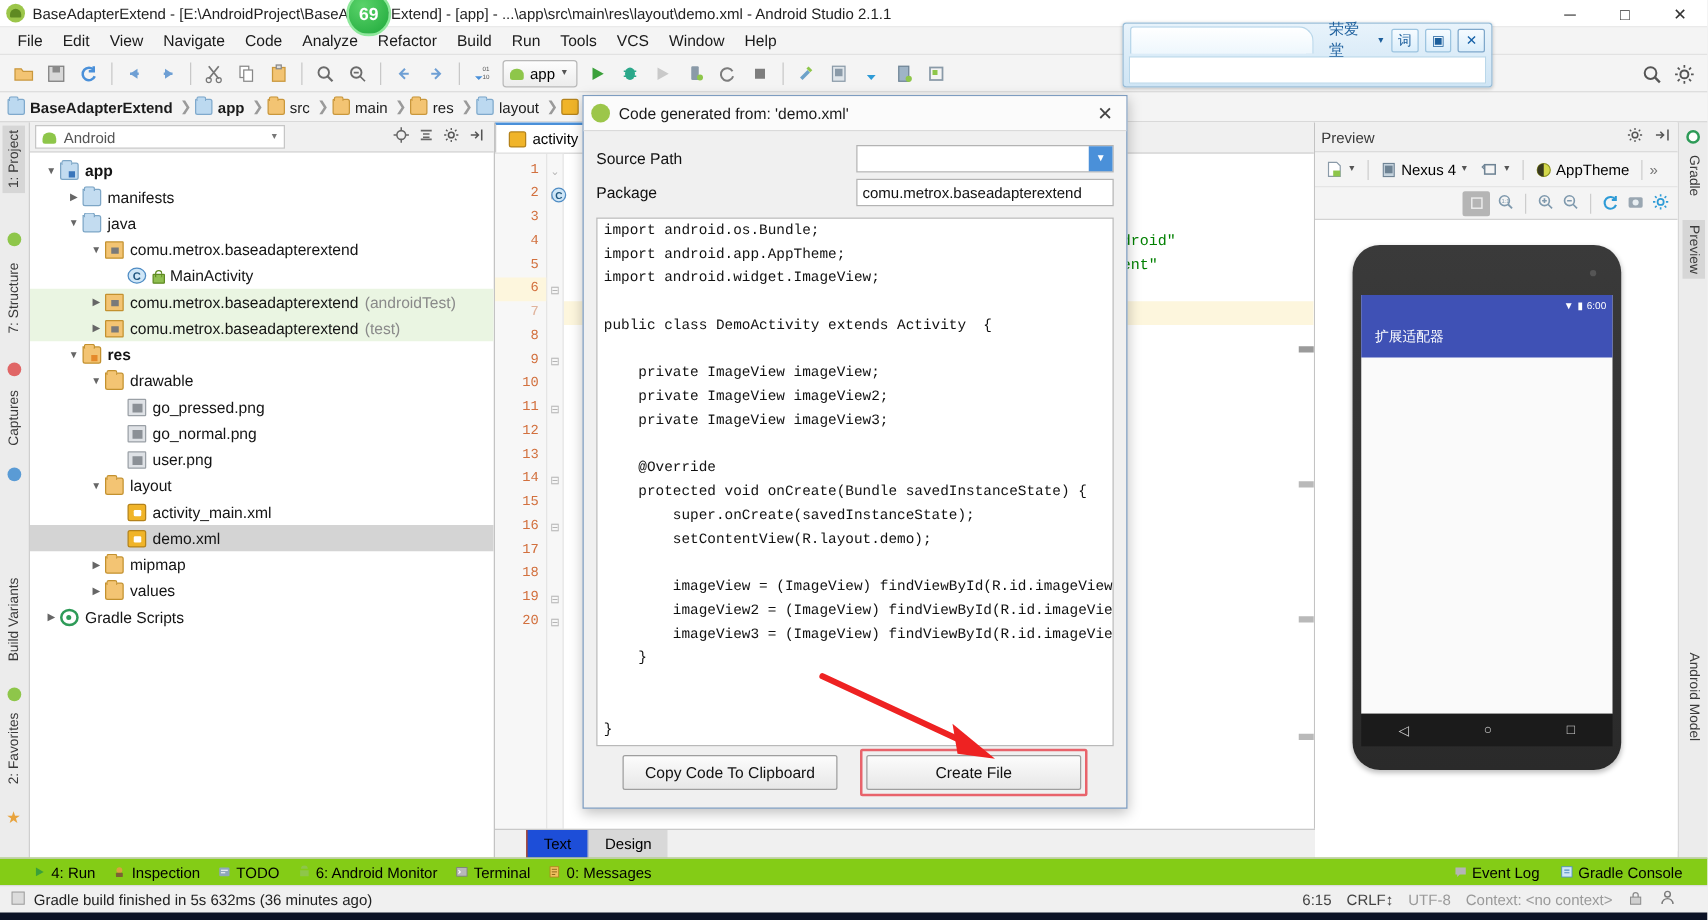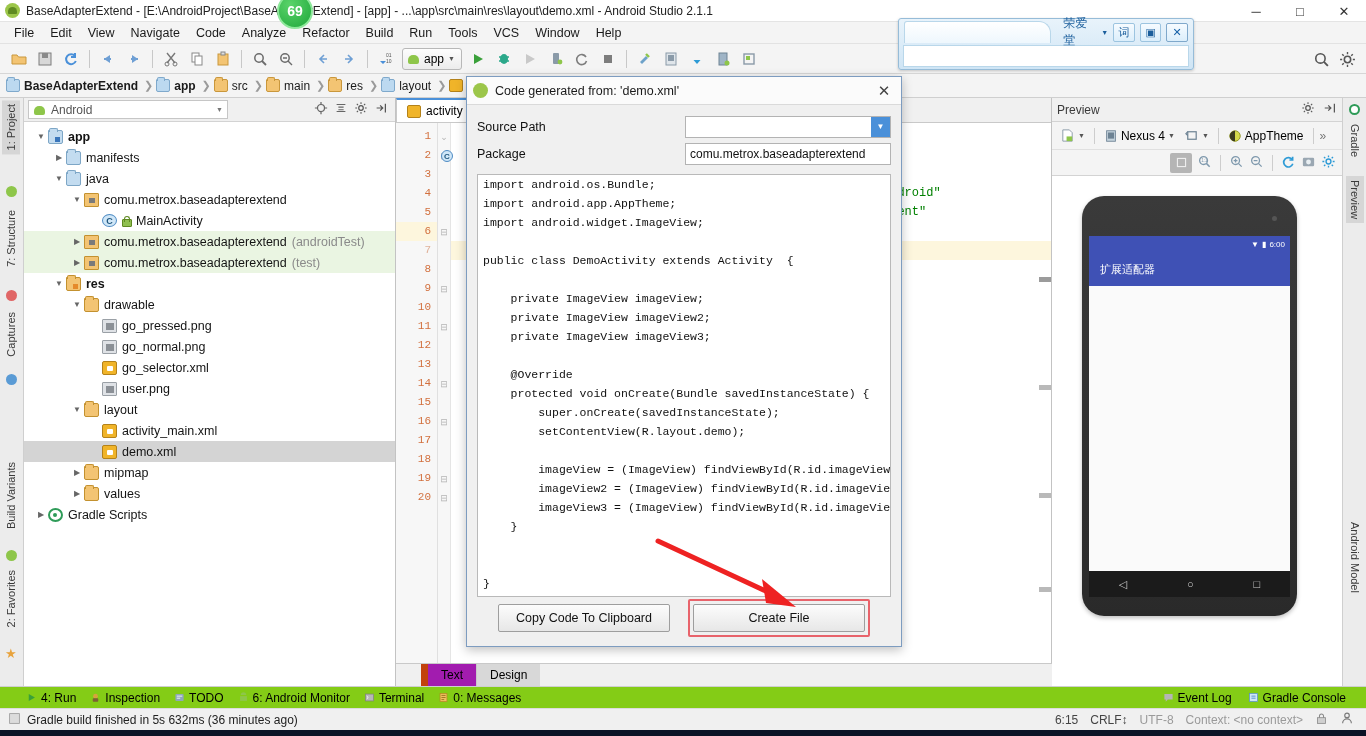--- a/index.html
+++ b/index.html
@@ -213,21 +213,21 @@
     flex: 1; position: relative; padding-top: 4px;
     font-family: "Liberation Mono", monospace; font-size: 12px; overflow: hidden;
   }
   .code-line { height: 19px; line-height: 19px; white-space: pre; color: #008000; padding-left: 4px; }
   .code-line.hl { background: #fdf6dd; }
   .ed-bottom-tabs {
     position: absolute; left: 0; bottom: 0; width: 656px; height: 23px;
     background: #f0f0f0; border-top: 1px solid #c9c9c9; display: flex; align-items: center; padding-left: 25px;
   }
   .bt { height: 23px; padding: 0 13px; display: flex; align-items: center; font-size: 12px; }
-  .bt.active { background: #a21caf; border-left: 7px solid #c2410c; border-right: 1px solid #c9c9c9; }
+  .bt.active { background: #1d4ed8; border-left: 1px solid #c2410c; border-right: 1px solid #c9c9c9; }
   .bt.inactive { background: #d8d8d8; }
 
   
   .preview {
     position: absolute; left: 1052px; top: 98px; width: 290px; height: 588px;
     background: #fff;
   }
   .pv-head {
     height: 24px; background: #f0f0f0; border-bottom: 1px solid #d3d3d3;
     display: flex; align-items: center; padding: 0 5px; font-size: 12px; color: #3a3a3a;
@@ -275,21 +275,21 @@
     display: flex; align-items: center; padding-left: 26px; gap: 14px; font-size: 12px;
   }
   .bb { display: flex; align-items: center; gap: 4px; }
   .bottombar-right { margin-left: auto; display: flex; align-items: center; gap: 16px; padding-right: 20px; }
 
   .statusbar {
     position: absolute; left: 0; top: 708px; width: 1366px; height: 22px;
     background: #f0f0f0; border-top: 1px solid #dcdcdc;
     display: flex; align-items: center; padding-left: 8px; font-size: 12px; color: #222;
   }
-  .sb-right { margin-left: auto; display: flex; align-items: center; gap: 12px; padding-right: 12px; color: #444; }
+  .sb-right { margin-left: auto; display: flex; align-items: center; gap: 12px; padding-right: 25px; color: #444; }
   .sb-dim { color: #9a9a9a; }
   .taskbar {
     position: absolute; left: 0; top: 730px; width: 1366px; height: 6px; background: #0b1225;
   }
 
   
   .dlg {
     position: absolute; left: 466px; top: 76px; width: 436px; height: 571px;
     background: #f0f0f0; border: 1px solid #7d9cc0;
     box-shadow: 0 3px 10px rgba(0,0,0,0.25);
@@ -723,24 +723,20 @@
       <div class="node" style="padding-left:78px;">
         <span class="ic png"></span>
         <span class="label">go_pressed.png</span>
       </div>
 
       <div class="node" style="padding-left:78px;">
         <span class="ic png"></span>
         <span class="label">go_normal.png</span>
       </div>
 
-      <div class="node" style="padding-left:78px;">
-        <span class="ic xmlf"></span>
-        <span class="label">go_selector.xml</span>
-      </div>
 
       <div class="node" style="padding-left:78px;">
         <span class="ic png"></span>
         <span class="label">user.png</span>
       </div>
 
       <div class="node" style="padding-left:46px;">
         <span class="twisty">▼</span>
         <span class="ic folder"></span>
         <span class="label">layout</span>

